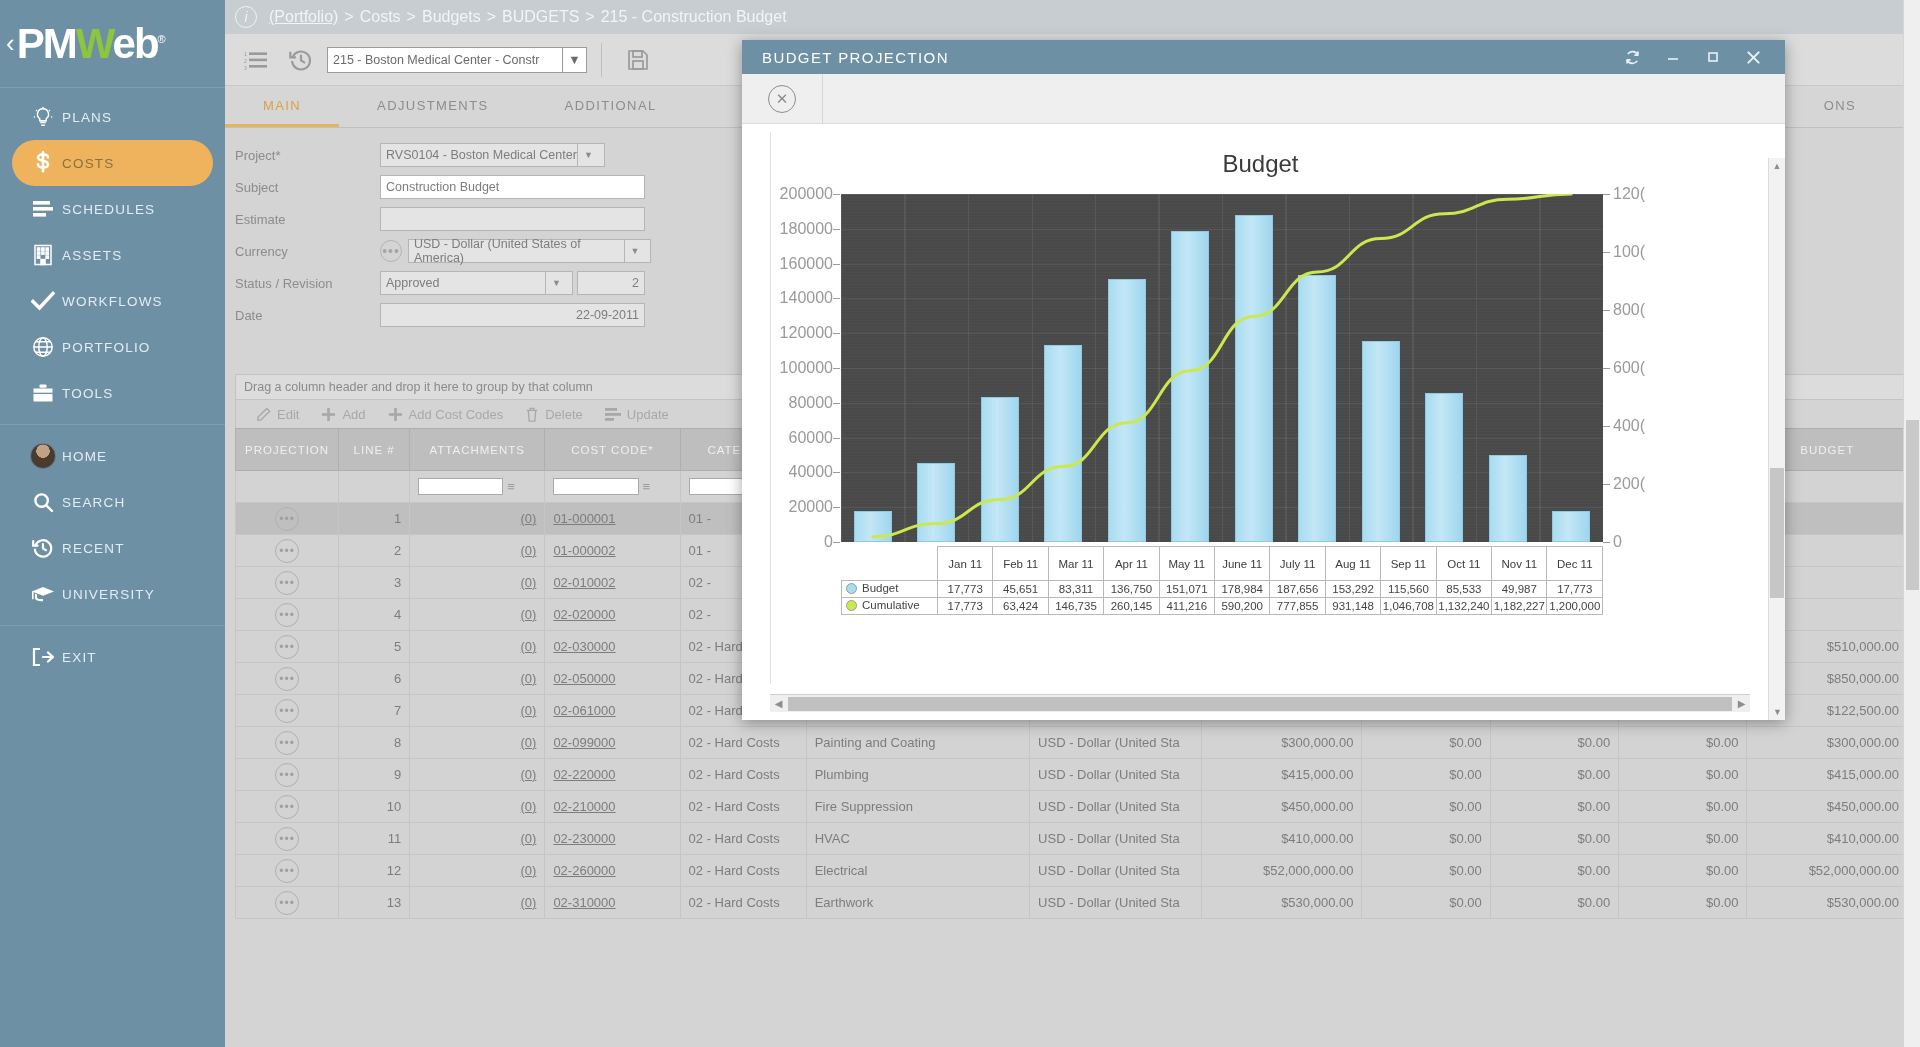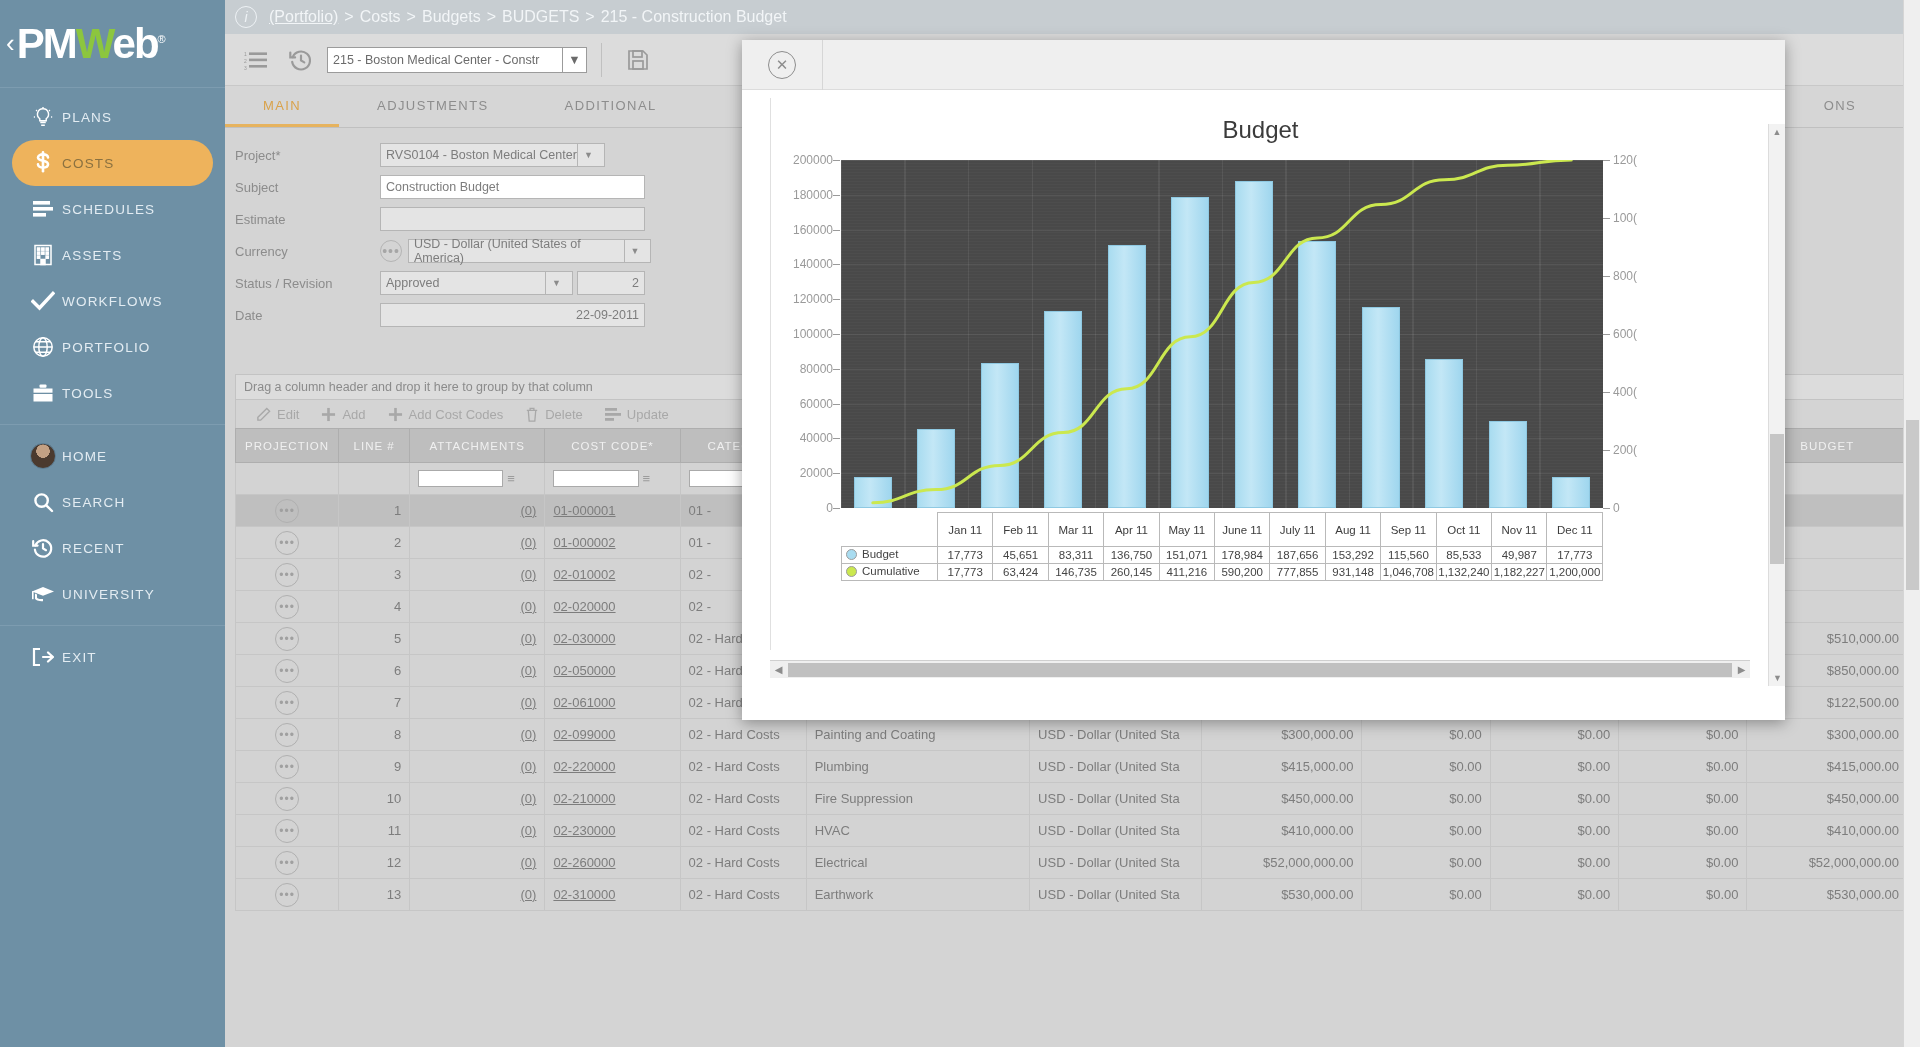--- a/index.html
+++ b/index.html
@@ -102,21 +102,21 @@
   }
   .grid-tools{
     height:28px; display:flex; align-items:center; gap:22px;
     padding-left:20px; color:#a8a8a8; font-size:13px;
     margin:0 12px 0 10px; border-left:1px solid #c3c3c3; border-right:1px solid #c3c3c3;
   }
   .gt{ display:flex; align-items:center; gap:6px; }
   table.grid{ border-collapse:collapse; width:calc(100% - 22px); margin-left:10px; table-layout:fixed; }
   table.grid th{
     background:#bebebe; color:#f0f0f0; font-weight:normal; font-size:11.5px;
-    letter-spacing:1px; height:34px; border:1px solid #aeaeae;
+    letter-spacing:1px; height:42px; border:1px solid #aeaeae;
   }
   table.grid td{
     background:#d3d3d3; height:32px; border:1px solid #c6c6c6; color:#7d7d7d;
     font-size:13px; padding:0 8px;
   }
   tr.selected td{ background:#bfbfbf; }
   .filt-row td{ height:26px; background:#d3d3d3; }
   .filt-box{ width:72%; height:17px; background:#fff; border:1px solid #aaa; display:inline-block; vertical-align:middle;}
   .filt-ic{ display:inline-block; width:16px; color:#9c9c9c; margin-left:4px; vertical-align:middle;}
   .dots-btn{
@@ -150,21 +150,21 @@
   .sub-div{ width:1px; height:50px; background:#d6d6d6; margin-left:26px; }
   .modal-body{ position:relative; height:596px; background:#fff; overflow:hidden; }
   .chart-canvas{
     position:absolute; left:28px; top:8px; width:980px; height:552px;
     border-left:1px solid #e0e0e0; background:#fff;
   }
   .chart-title{ text-align:center; font-size:24px; color:#3b3b3b; padding-top:18px; font-weight:normal;}
   .plot-wrap{ position:absolute; left:0; top:62px; width:980px; height:420px; }
   .ylabels{ position:absolute; left:0; top:0; width:68px; height:348px; }
   .ylabels span, .y2labels span{
-    position:absolute; right:6px; font-size:12px; color:#9a9a9a; transform:translateY(-50%);
+    position:absolute; right:6px; font-size:16px; color:#9a9a9a; transform:translateY(-50%);
     white-space:nowrap;
   }
   .y2labels{ position:absolute; left:832px; top:0; width:60px; height:348px; }
   .y2labels span{ left:10px; right:auto; }
   .plot{
     position:absolute; left:70px; top:0; width:762px; height:348px;
     background:#494949;
     background-image:
       repeating-linear-gradient(to right, rgba(255,255,255,.07) 0 1px, transparent 1px 63.5px),
       repeating-linear-gradient(to bottom, rgba(255,255,255,.07) 0 1px, transparent 1px 34.8px),
@@ -753,20 +753,47 @@
         </tbody>
     </table>
   </div>
 
   <div class="outer-vscroll">
     <div class="ovs-thumb" style="top:420px;height:170px"></div>
   </div>
 </div>
 
 <div id="modal">
+  <div class="modal-title">
+    <span>BUDGET PROJECTION</span>
+    <span class="mt-actions">
+      <span class="mt-btn">
+        <svg class="icoSvg" width="15" height="15" viewBox="0 0 16 16" fill="none" stroke="#e9f1f6" stroke-width="1.8">
+          <path d="M13.5 5.2A6 6 0 0 0 3 4.4"></path>
+            <path d="M2.5 10.8A6 6 0 0 0 13 11.6"></path>
+          <path d="M13.8 1.6v3.8h-3.8M2.2 14.4v-3.8h3.8" stroke-linejoin="round"></path>
+        </svg>
+        </span>
+      <span class="mt-btn">
+        <svg class="icoSvg" width="14" height="14" viewBox="0 0 14 14" stroke="#e9f1f6" stroke-width="1.6">
+            <path d="M2 9h10"></path>
+          </svg>
+        </span>
+      <span class="mt-btn">
+        <svg class="icoSvg" width="14" height="14" viewBox="0 0 14 14" fill="none" stroke="#e9f1f6" stroke-width="1.6">
+            <rect x="3" y="3" width="8" height="8"></rect>
+          </svg>
+        </span>
+      <span class="mt-btn">
+        <svg class="icoSvg" width="15" height="15" viewBox="0 0 14 14" stroke="#e9f1f6" stroke-width="1.9" stroke-linecap="round">
+            <path d="M2.2 2.2 11.8 11.8M11.8 2.2 2.2 11.8"></path>
+          </svg>
+        </span>
+    </span>
+  </div>
 
   <div class="modal-sub">
     <span class="x-circle">✕</span>
     <span class="sub-div"></span>
   </div>
 
   <div class="modal-body">
     <div class="chart-canvas">
       <div class="chart-title">Budget</div>
       <div class="plot-wrap">

